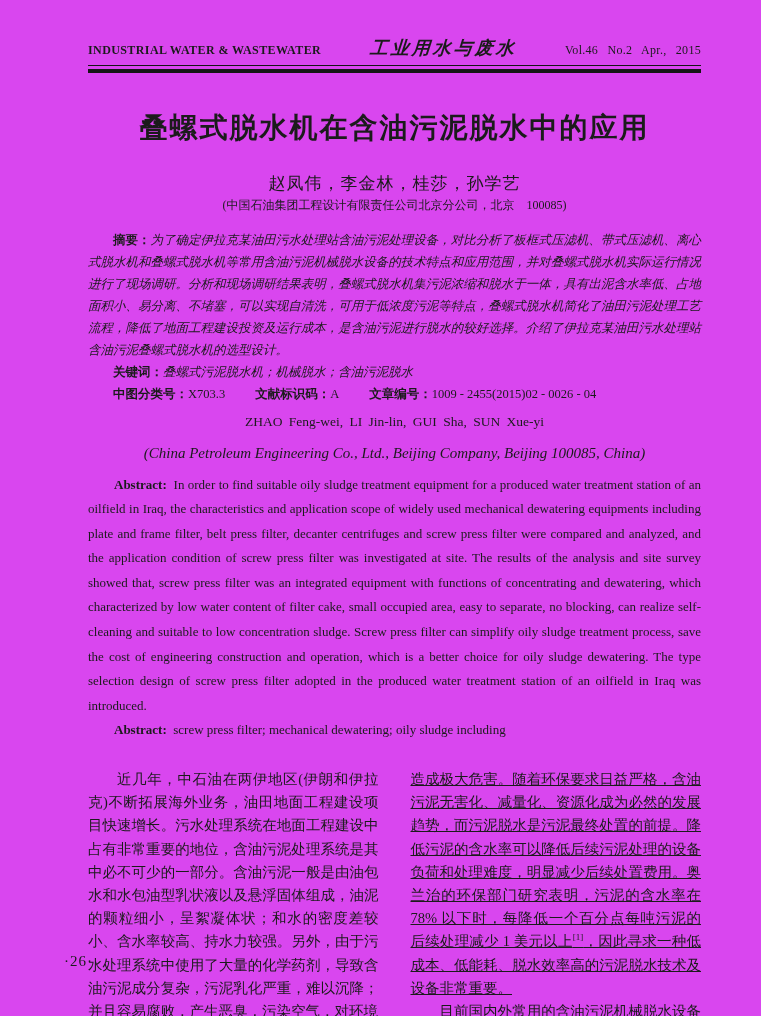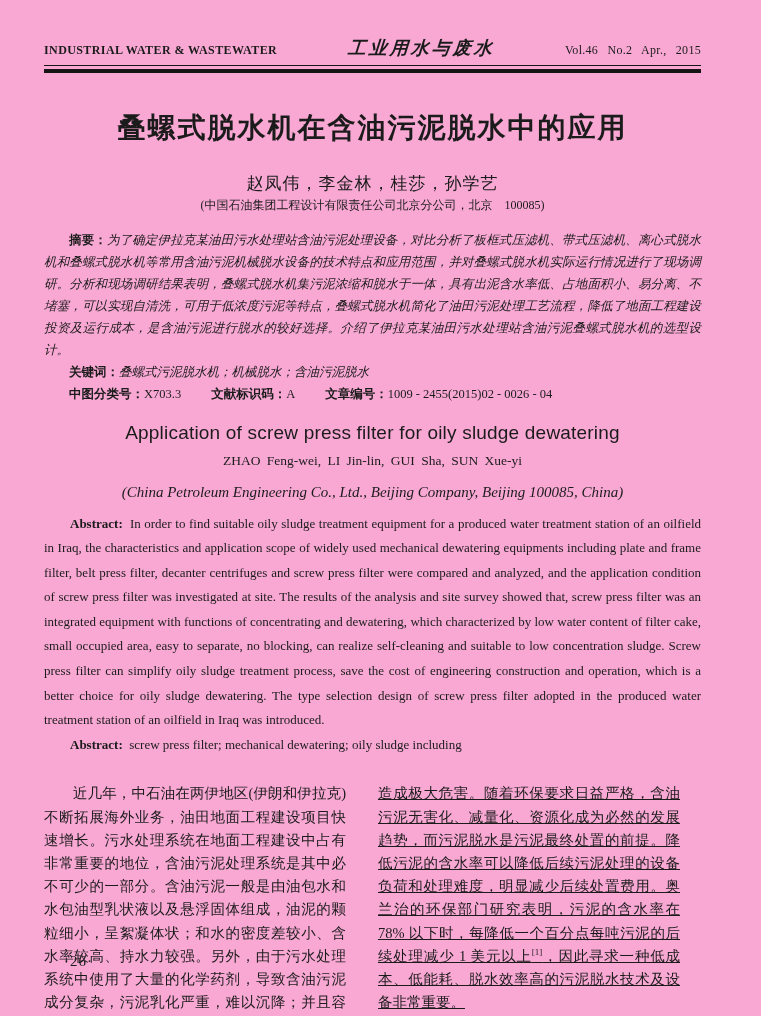--- a/index.html
+++ b/index.html
@@ -1,23 +1,23 @@
 <!DOCTYPE html>
 <html><head>
 <meta charset="utf-8">
 <style>
   html,body { margin:0; padding:0; background:#ffffff; }
   .page {
     position:relative;
     width:761px; height:1016px;
-    background:#f9a8d4;
+    background:#d946ef;
     color:#1b1b1b;
     font-family:"Liberation Serif","DejaVu Serif",serif;
     box-sizing:border-box;
-    padding:36px 60px 0 44px;
+    padding:36px 60px 0 88px;
     overflow:hidden;
   }
   
   .jheader { display:flex; justify-content:space-between; align-items:baseline; }
   .jh-en { font-size:12px; font-weight:bold; letter-spacing:.4px; }
   .jh-cn { font-size:18px; font-weight:bold; font-style:italic; letter-spacing:3px; transform:skewX(-4deg); }
   .jh-issue { font-size:12px; letter-spacing:.3px; word-spacing:6px; }
   .rule-thin { border-top:1.5px solid #151515; margin-top:5px; }
   .rule-thick { height:3.5px; background:#151515; margin-top:3px; }
 
@@ -66,21 +66,20 @@
   <div class="title-cn">叠螺式脱水机在含油污泥脱水中的应用</div>
   <div class="authors-cn">赵凤伟，李金林，桂莎，孙学艺</div>
   <div class="affil-cn">(中国石油集团工程设计有限责任公司北京分公司，北京　100085)</div>
 
   <div class="abs-cn"><span class="cjk-label">摘要：</span><span>为了确定伊拉克某油田污水处理站含油污泥处理设备，对比分析了板框式压滤机、带式压滤机、离心式脱水机和叠螺式脱水机等常用含油污泥机械脱水设备的技术特点和应用范围，并对叠螺式脱水机实际运行情况进行了现场调研。分析和现场调研结果表明，叠螺式脱水机集污泥浓缩和脱水于一体，具有出泥含水率低、占地面积小、易分离、不堵塞，可以实现自清洗，可用于低浓度污泥等特点，叠螺式脱水机简化了油田污泥处理工艺流程，降低了地面工程建设投资及运行成本，是含油污泥进行脱水的较好选择。介绍了伊拉克某油田污水处理站含油污泥叠螺式脱水机的选型设计。</span></div>
 
   <div class="kw-cn"><span class="cjk-label">关键词：</span><span>叠螺式污泥脱水机；机械脱水；含油污泥脱水</span></div>
 
   <div class="clc-line"><span class="cjk-label">中图分类号：</span><span class="val">X703.3</span><span class="cjk-label">文献标识码：</span><span class="val">A</span><span class="cjk-label">文章编号：</span><span>1009 - 2455(2015)02 - 0026 - 04</span></div>
 
-  <div class="title-en">Application of screw press filter for oily sludge dewatering</div>
   <div class="authors-en">ZHAO Feng-wei,  LI Jin-lin,  GUI Sha,  SUN Xue-yi</div>
   <div class="affil-en">(China Petroleum Engineering Co., Ltd., Beijing Company, Beijing 100085, China)</div>
 
   <div class="abs-en"><b>Abstract:</b>&nbsp; <span>In order to find suitable oily sludge treatment equipment for a produced water treatment station of an oilfield in Iraq, the characteristics and application scope of widely used mechanical dewatering equipments including plate and frame filter, belt press filter, decanter centrifuges and screw press filter were compared and analyzed, and the application condition of screw press filter was investigated at site. The results of the analysis and site survey showed that, screw press filter was an integrated equipment with functions of concentrating and dewatering, which characterized by low water content of filter cake, small occupied area, easy to separate, no blocking, can realize self-cleaning and suitable to low concentration sludge. Screw press filter can simplify oily sludge treatment process, save the cost of engineering construction and operation, which is a better choice for oily sludge dewatering. The type selection design of screw press filter adopted in the produced water treatment station of an oilfield in Iraq was introduced.</span></div>
 
   <div class="kw-en"><b>Abstract:</b>&nbsp; <span>screw press filter; mechanical dewatering; oily sludge including</span></div>
 
   <div class="columns">
     <div class="col">
       <p>近几年，中石油在两伊地区(伊朗和伊拉克)不断拓展海外业务，油田地面工程建设项目快速增长。污水处理系统在地面工程建设中占有非常重要的地位，含油污泥处理系统是其中必不可少的一部分。含油污泥一般是由油包水和水包油型乳状液以及悬浮固体组成，油泥的颗粒细小，呈絮凝体状；和水的密度差较小、含水率较高、持水力较强。另外，由于污水处理系统中使用了大量的化学药剂，导致含油污泥成分复杂，污泥乳化严重，难以沉降；并且容易腐败，产生恶臭，污染空气，对环境</p>

